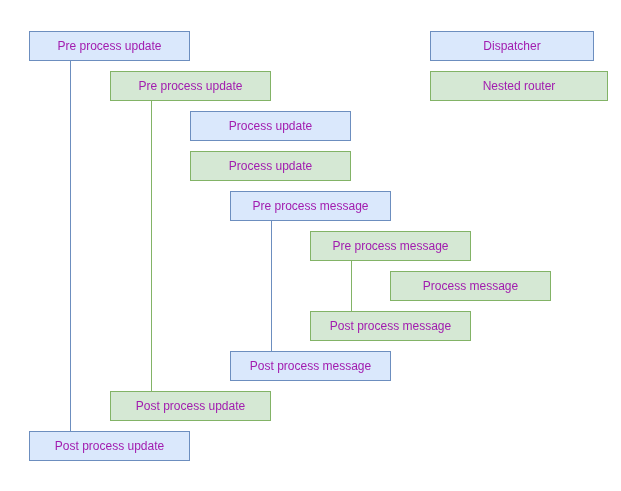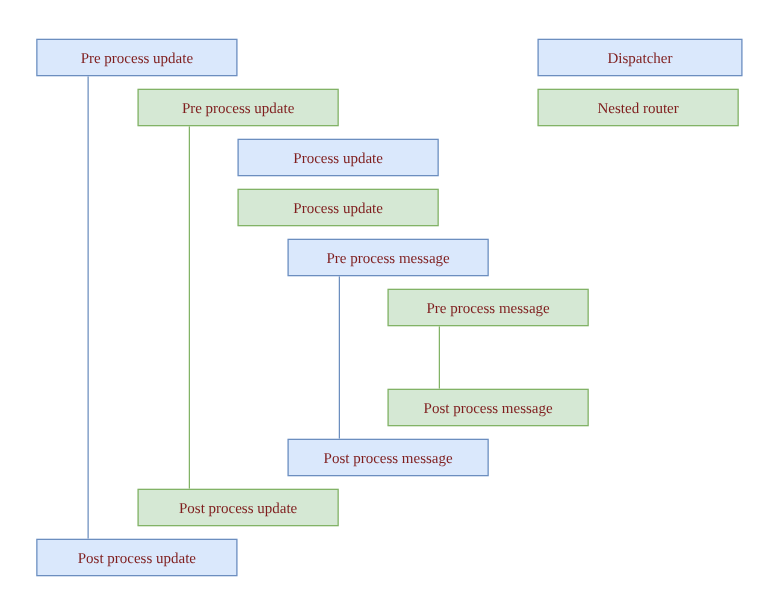--- a/index.html
+++ b/index.html
@@ -20,26 +20,25 @@
     background: #ffffff;
   }
   .node {
     position: absolute;
     box-sizing: border-box;
     display: flex;
     align-items: center;
     justify-content: center;
     font-size: 12px;
     line-height: 14px;
-    color: #7f1d1d;
+    color: #a21caf;
     text-align: left;
     border-width: 1px;
     border-style: solid;
     white-space: nowrap;
-    font-family: Liberation Serif, serif;
   }
   .node.dispatcher {
     background: #dae8fc;
     border-color: #6c8ebf;
   }
   .node.nested {
     background: #d5e8d4;
     border-color: #82b366;
   }
   .edge {
@@ -74,33 +73,36 @@
   </div>
   <div class="node nested" style="left:190px;top:151px;width:161px;height:30px;">
     <span>Process update</span>
   </div>
   <div class="node dispatcher" style="left:230px;top:191px;width:161px;height:30px;">
     <span>Pre process message</span>
   </div>
   <div class="node nested" style="left:310px;top:231px;width:161px;height:30px;">
     <span>Pre process message</span>
   </div>
+  <div class="node nested" style="left:390px;top:271px;width:161px;height:30px;">
+    <span>Process message</span>
+  </div>
   <div class="node nested" style="left:310px;top:311px;width:161px;height:30px;">
     <span>Post process message</span>
   </div>
   <div class="node dispatcher" style="left:230px;top:351px;width:161px;height:30px;">
     <span>Post process message</span>
   </div>
   <div class="node nested" style="left:110px;top:391px;width:161px;height:30px;">
     <span>Post process update</span>
   </div>
   <div class="node dispatcher" style="left:29px;top:431px;width:161px;height:30px;">
     <span>Post process update</span>
   </div>
 
   <div class="node dispatcher" style="left:430px;top:31px;width:164px;height:30px;">
     <span>Dispatcher</span>
   </div>
-  <div class="node nested" style="left:430px;top:71px;width:161px;height:30px;">
+  <div class="node nested" style="left:430px;top:71px;width:178px;height:30px;">
     <span>Nested router</span>
   </div>
 
 </div>
 
 </body></html>

